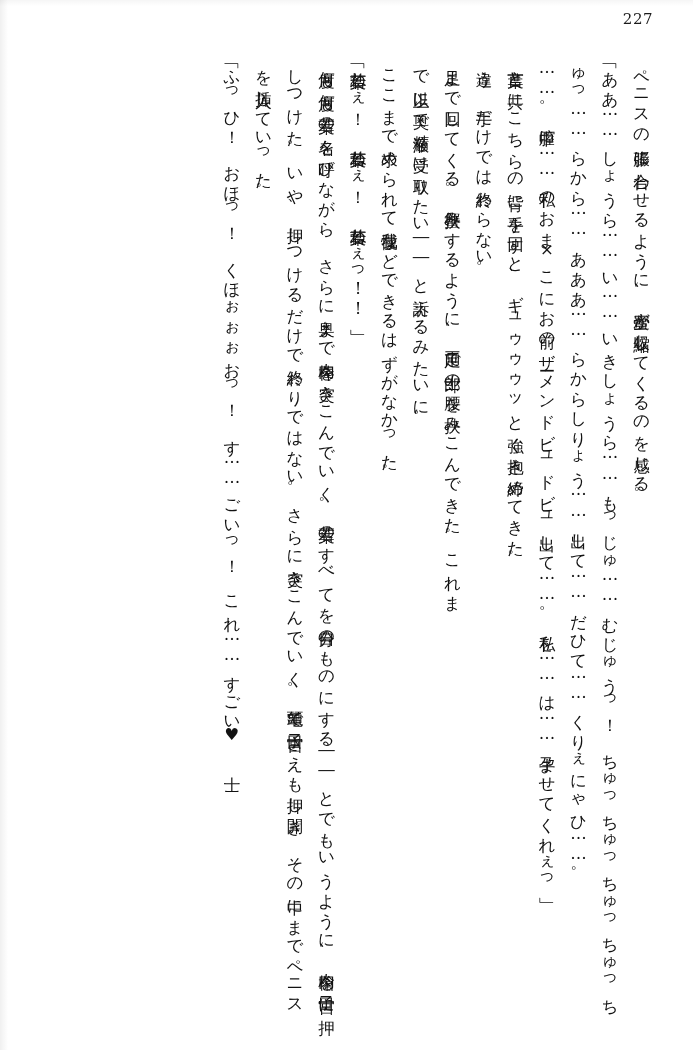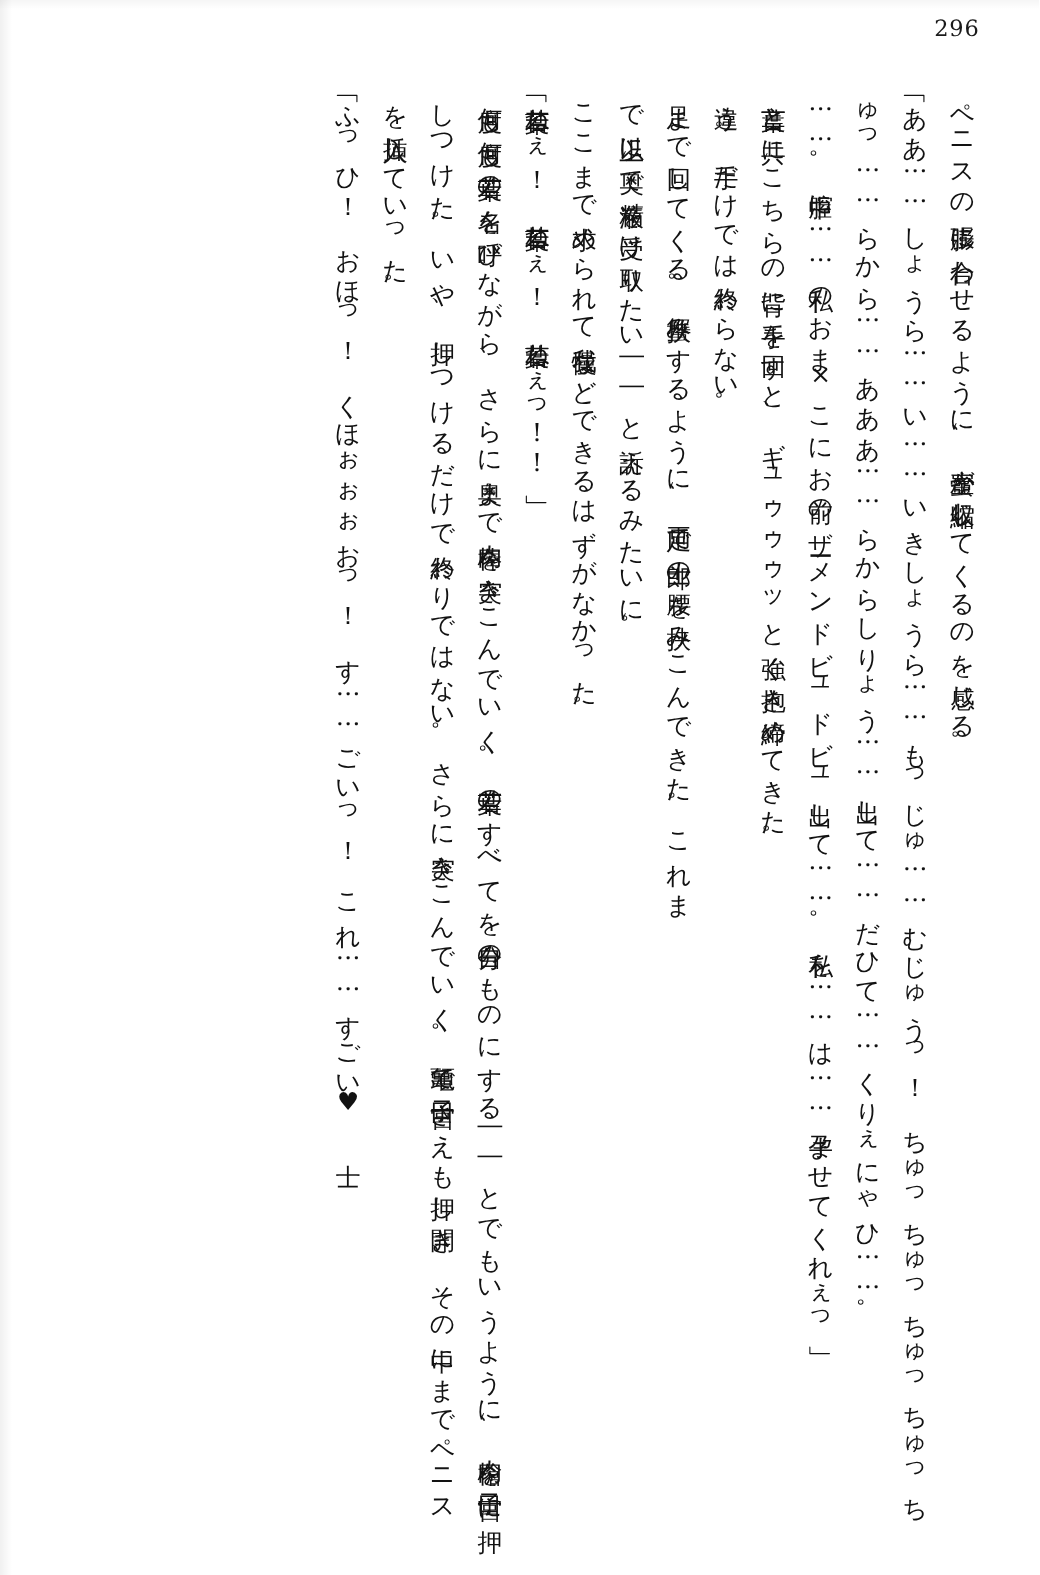--- a/index.html
+++ b/index.html
@@ -61,21 +61,21 @@
     pointer-events: none;
   }
 </style>
 </head>
 <body>
 
 <div class="page">
   <div class="edge-top"></div>
   <div class="edge-left"></div>
 
-  <div class="page-number">296</div>
+  <div class="page-number">227</div>
 
   <div class="body-text">
     <p>ペニスの膨張に合わせるように、蜜壺が収縮してくるのを感じる。</p>
     <p>「ああ……しょうら……い……いきしょうら……もっじゅ……むじゅうっ！　ちゅっちゅっちゅっちゅっちゅっ……らから……あああ……らからしりょう……出して……だひて……くりぇにゃひ……。</p>
     <p>……。膣中に……私のおま×こにお前のザーメンドビュドビュ出して……。私を……は……孕ませてくれぇっ」</p>
     <p>言葉と共にこちらの背に手を回すと、ギュゥゥゥッと強く抱き締めてきた。</p>
     <p>違う。手だけでは終わらない。</p>
     <p>足まで回してくる。蟹挟みするように、両足で士郎の腰を挟みこんできた。これま</p>
     <p>で以上に奥で精液を受け取りたい――と訴えるみたいに。</p>
     <p>ここまで求められて我慢などできるはずがなかった。</p>

